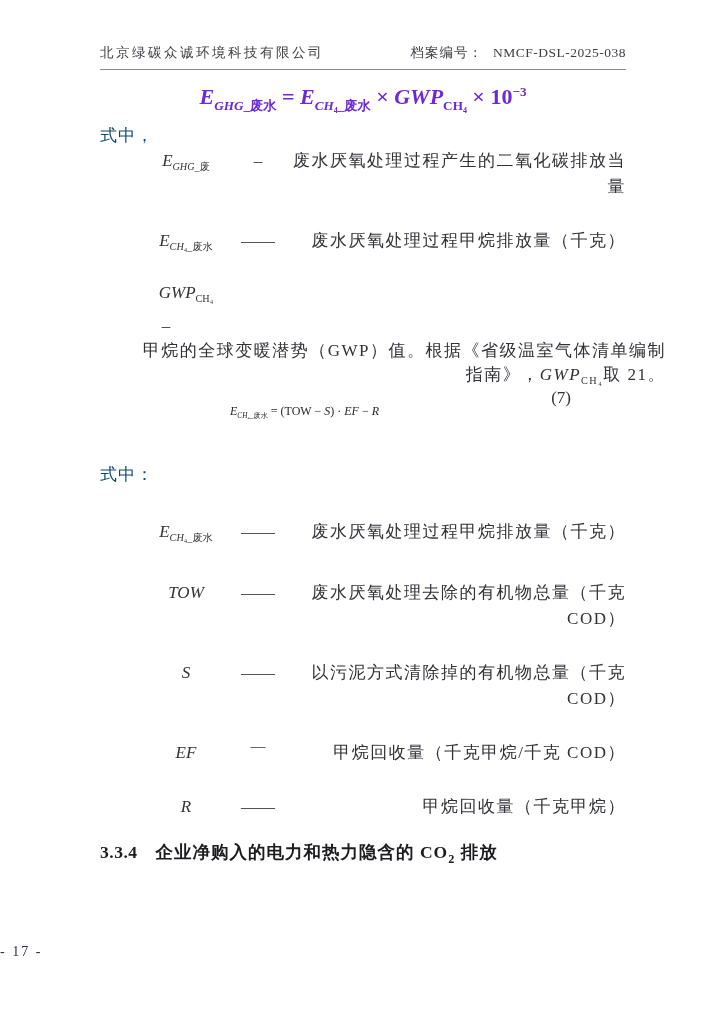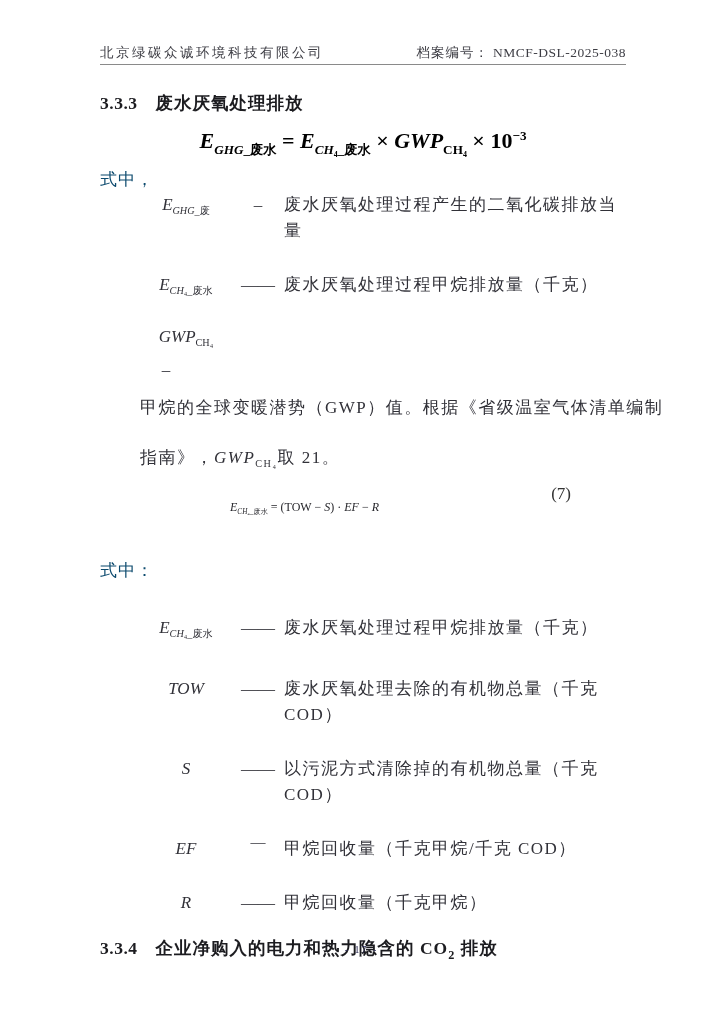--- a/index.html
+++ b/index.html
@@ -14,25 +14,26 @@
   }
   .content {
     position:absolute;
     left:100px; right:97px; top:42px;
   }
   
   .hdr {
     display:flex; justify-content:space-between; align-items:flex-end;
     font-size:13.5px; line-height:22px;
     color:#3d3d44;
+    padding-bottom:5px;
     border-bottom:1px solid #8a8a8a;
     letter-spacing:1px;
   }
   .hdr .company { letter-spacing:2.5px; }
-  .hdr .file { display:flex; gap:4px; }
+  .hdr .file { display:flex; gap:10px; }
   .hdr .file-no { font-weight:400; letter-spacing:0.5px; }
   
   .sec-h {
     margin:27px 0 0 0;
     font-size:17.5px; line-height:22px;
     font-weight:700; color:#1c1c20;
     letter-spacing:1px;
   }
   .sec-h .sec-no { margin-right:18px; letter-spacing:0.5px; }
   .sec-h sub { font-size:70%; }
@@ -45,21 +46,21 @@
     text-indent:2em;
     color:#313138;
   }
   
   .formula-main {
     margin-top:4px;
     height:36px; line-height:36px;
     text-align:center;
     font-size:22px;
     font-weight:700;
-    color:#000000;
+    color:#6d28d9;
   }
   .formula-main sub, .formula-eq sub { font-size:60%; letter-spacing:0; }
   .formula-main sup { font-size:60%; }
   .eq-row {
     position:relative;
     margin-top:0;
     height:34px; line-height:34px;
   }
   .formula-eq {
     padding-left:130px;
@@ -96,56 +97,53 @@
   .def-row .term sub { font-size:60%; }
   .def-row .dash {
     width:52px;
     text-align:center;
     flex:none;
   }
   .def-row .dash.raised { position:relative; top:-7px; font-size:15px; }
   .def-row .desc {
     flex:1;
     letter-spacing:1.5px;
+    text-align:right;
   }
   .def-row .desc sub { font-size:60%; }
   .r-a { }
   .r-b { margin-top:28px; }
   .r-gwp { margin-top:20px;flex-direction:column; }
-  .r-gwp .desc { line-height:50px; }
+  .r-gwp .desc { line-height:24px; }
   .r-first2 { margin-top:32px; }
   .r-n { margin-top:28px; }
   .sec-h.h334 { margin-top:20px; line-height:24px; }
   
   .footer {
     position:absolute;
     left:0; right:0; top:944px;
-    text-align:center;
-    font-size:10px; letter-spacing:2px;
+    font-size:14px; letter-spacing:2px;
     color:#2c2c55;
   }
   i { font-style:italic; }
 </style>
 </head>
 <body>
 
 <div class="page">
   <div class="content">
 
     <div class="hdr">
       <span class="company">北京绿碳众诚环境科技有限公司</span>
       <span class="file">
         <span>档案编号：</span>
         <span class="file-no">NMCF-DSL-2025-038</span>
       </span>
     </div>
 
-    <h2 class="sec-h">
-      <span class="sec-no">3.3.3</span><span>废水厌氧处理排放</span>
-    </h2>
 
 
     <div class="formula-main"><i>E</i><sub><i>GHG</i>_废水</sub> = <i>E</i><sub><i>CH</i>₄_废水</sub> × <i>GWP</i><sub>CH₄</sub> × 10<sup>−3</sup></div>
 
     <p class="where">式中，</p>
 
     <div class="def-row r-a">
       <span class="term"><i>E</i><sub><i>GHG</i>_废</sub></span>
       <span class="dash">–</span>
       <span class="desc">废水厌氧处理过程产生的二氧化碳排放当量</span>

